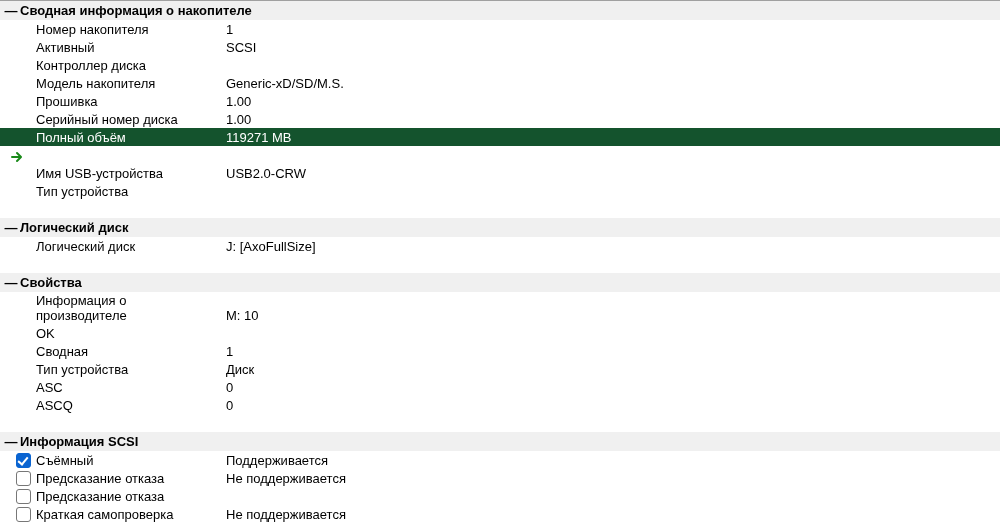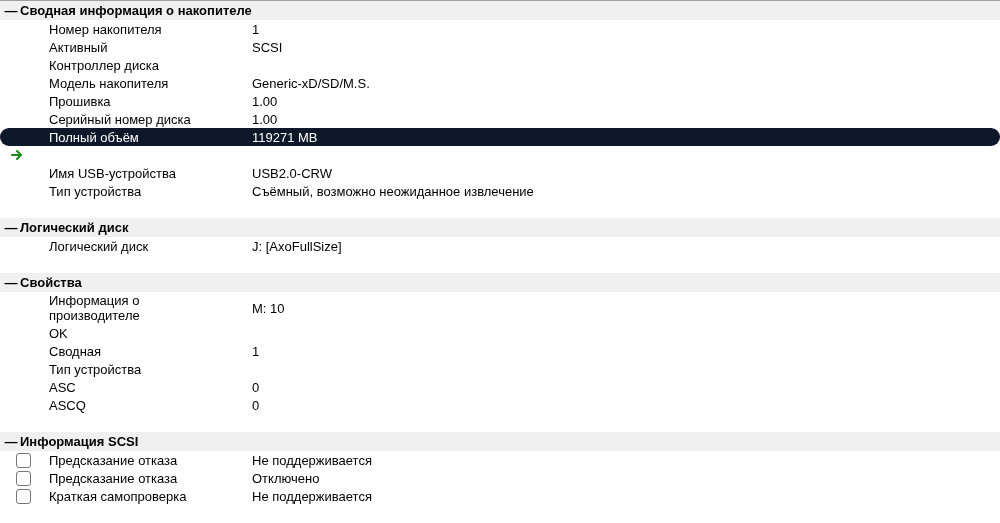--- a/index.html
+++ b/index.html
@@ -26,43 +26,41 @@
     display: inline-block;
     width: 14px;
     text-align: center;
     color: #000;
     font-weight: bold;
     margin-right: 2px;
     line-height: 1;
   }
   .row {
     display: flex;
-    align-items: center;
+    align-items: flex-end;
     padding: 1px 0 1px 0;
     min-height: 18px;
-    gap: 13px;
   }
   .row .icon-col {
     width: 36px;
     display: flex;
     justify-content: center;
     align-items: center;
   }
   .row .label-col {
     width: 190px;
     padding-right: 6px;
   }
   .row .value-col {
     flex: 1;
     padding-right: 6px;
   }
   .row.selected {
-    background: #0f172a;
+    background: #14532d;
     color: #fff;
-    border-radius: 9px;
   }
   .arrow-icon svg { display:block; }
   .checkbox {
     width: 15px;
     height: 15px;
     border: 1px solid #777;
     border-radius: 3px;
     background: #fff;
     display: inline-flex;
     align-items: center;
@@ -136,21 +134,20 @@
       </div>
     </div>
     <div class="row">
       <div class="icon-col"></div>
       <div class="label-col">Имя USB-устройства</div>
       <div class="value-col">USB2.0-CRW</div>
     </div>
     <div class="row">
       <div class="icon-col"></div>
       <div class="label-col">Тип устройства</div>
-      <div class="value-col">Съёмный, возможно неожиданное извлечение</div>
     </div>
   </div>
 
 <div class="gap"></div>
 
 <div class="section-header">
   <span class="collapse-icon">—</span>
   <span>Логический диск</span>
 </div>
 <div id="logical-rows">
@@ -178,20 +175,21 @@
       <div class="value-col">OK</div>
     </div>
     <div class="row">
       <div class="icon-col"></div>
       <div class="label-col">Сводная</div>
       <div class="value-col">1</div>
     </div>
     <div class="row">
       <div class="icon-col"></div>
       <div class="label-col">Тип устройства</div>
+      <div class="value-col">Диск</div>
     </div>
     <div class="row">
       <div class="icon-col"></div>
       <div class="label-col">ASC</div>
       <div class="value-col">0</div>
     </div>
     <div class="row">
       <div class="icon-col"></div>
       <div class="label-col">ASCQ</div>
       <div class="value-col">0</div>
@@ -200,31 +198,37 @@
 
 <div class="gap"></div>
 
 <div class="section-header">
   <span class="collapse-icon">—</span>
   <span>Информация SCSI</span>
 </div>
 <div id="scsi-rows">
     <div class="row">
       <div class="icon-col">
+        <span class="checkbox checked"></span>
+      </div>
+      <div class="label-col">Съёмный</div>
+      <div class="value-col">Поддерживается</div>
+    </div>
+    <div class="row">
+      <div class="icon-col">
         <span class="checkbox"></span>
       </div>
       <div class="label-col">Предсказание отказа</div>
       <div class="value-col">Не поддерживается</div>
     </div>
     <div class="row">
       <div class="icon-col">
         <span class="checkbox"></span>
       </div>
       <div class="label-col">Предсказание отказа</div>
-      <div class="value-col">Отключено</div>
     </div>
     <div class="row">
       <div class="icon-col">
         <span class="checkbox"></span>
       </div>
       <div class="label-col">Краткая самопроверка</div>
       <div class="value-col">Не поддерживается</div>
     </div>
   </div>
 

